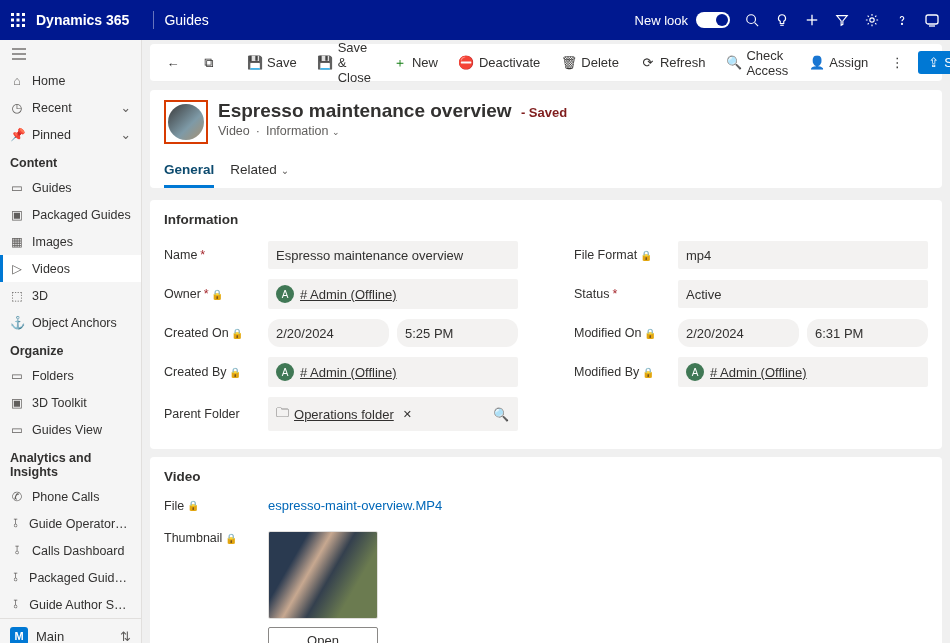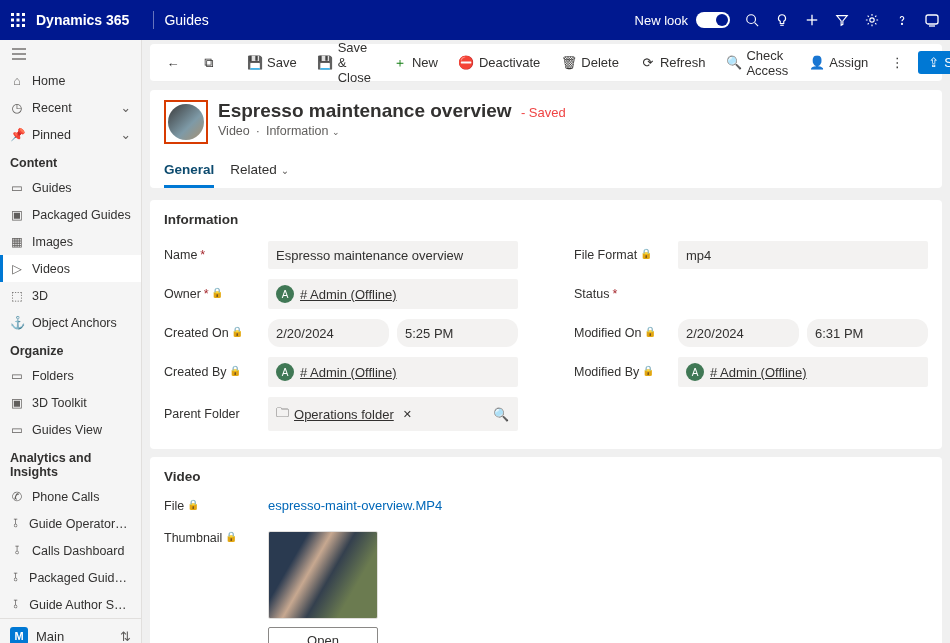--- a/index.html
+++ b/index.html
@@ -40,33 +40,33 @@
   .cmdbtn { display: inline-flex; align-items: center; gap: 5px; padding: 4px 8px; cursor: pointer; font-size: 13px; }
   .cmdbtn .ci { width: 14px; height: 14px; display:inline-flex; align-items:center; justify-content:center; }
   .cmdbar .sep { width: 1px; height: 20px; background: #e1dfdd; margin: 0 2px; }
   .share-btn { margin-left: auto; background: #0078d4; color:#fff; padding: 4px 10px; border-radius: 3px; display:flex; align-items:center; gap:5px; font-size: 13px; }
   
   .page-card { background: #fff; margin: 4px 8px; border-radius: 4px; padding: 10px 14px 0; }
   .header-row { display: flex; align-items: flex-start; gap: 10px; }
   .avatar-box { width: 44px; height: 44px; border: 2px solid #d83b01; display:flex; align-items:center; justify-content:center; }
   .avatar-img { width: 36px; height: 36px; border-radius: 50%; background: linear-gradient(135deg,#3a3a3a,#7e9aa7 60%,#a89070); }
   .title-line { font-size: 19px; font-weight: 600; }
-  .title-saved { font-size: 13px; color: #ef4444; font-weight: 400; margin-left: 4px; }
+  .title-saved { font-size: 13px; color: #7f1d1d; font-weight: 700; margin-left: 4px; }
   .subtitle { font-size: 12.5px; color: #605e5c; margin-top: 2px; display:flex; align-items:center; gap:6px; }
   .tabs { display: flex; gap: 16px; margin-top: 10px; }
   .tab { padding: 8px 0; font-size: 13.5px; cursor: pointer; }
   .tab.active { font-weight: 600; border-bottom: 3px solid #0078d4; color:#0c4a6e; }
   .tab .chev { margin-left: 4px; font-size: 10px; color:#605e5c; }
   
   .scroll-area { flex:1; overflow-y: auto; }
   .section-card { background: #fff; margin: 8px; border-radius: 4px; padding: 12px 14px 18px; }
   .section-title { font-weight: 600; font-size: 13.5px; margin-bottom: 14px; }
   .grid { display: grid; grid-template-columns: 1fr 1fr; gap: 10px 56px; }
   .field-row { display: flex; align-items: center; }
-  .fld-label { width: 104px; font-size: 12.5px; display:flex; gap:3px; }
+  .fld-label { width: 104px; font-size: 12.5px; display:flex; align-items:center; gap:3px; }
   .req { color: #a4262c; }
   .lock { font-size: 10px; color:#605e5c; }
   .fld-val { flex:1; background:#f3f2f1; padding: 6px 8px; min-height: 28px; display:flex; align-items:center; font-size: 13px; border-radius:2px; }
   .fld-val.split { display:flex; gap: 8px; background:none; padding:0; }
   .fld-val.split > div { flex:1; background:#f3f2f1; padding:6px 8px; min-height:28px; display:flex; align-items:center; border-radius:12px; }
   .user-chip { display:flex; align-items:center; gap:6px; }
   .user-chip .ava { width:18px; height:18px; border-radius:50%; background:#407855; color:#fff; font-size:10px; display:flex; align-items:center; justify-content:center; }
   .user-chip .txt { text-decoration: underline; }
   .folder-chip { display:flex; align-items:center; gap: 5px; }
   .folder-chip .x { margin-left: 4px; font-size:11px; cursor:pointer; }
@@ -357,20 +357,23 @@
                   <span class="txt"># Admin (Offline)</span>
                 </span>
           </div>
         </div>
 
         <div class="field-row">
           <div class="fld-label">
                 <span>Status</span> 
                 <span class="req">*</span>
               </div>
+          <div class="fld-val">
+                <span>Active</span>
+              </div>
         </div>
 
         <div class="field-row">
           <div class="fld-label">
                 <span>Created On</span> 
                 <span class="lock">🔒</span>
               </div>
           <div class="fld-val split">
             <div>
                   <span>2/20/2024</span>

